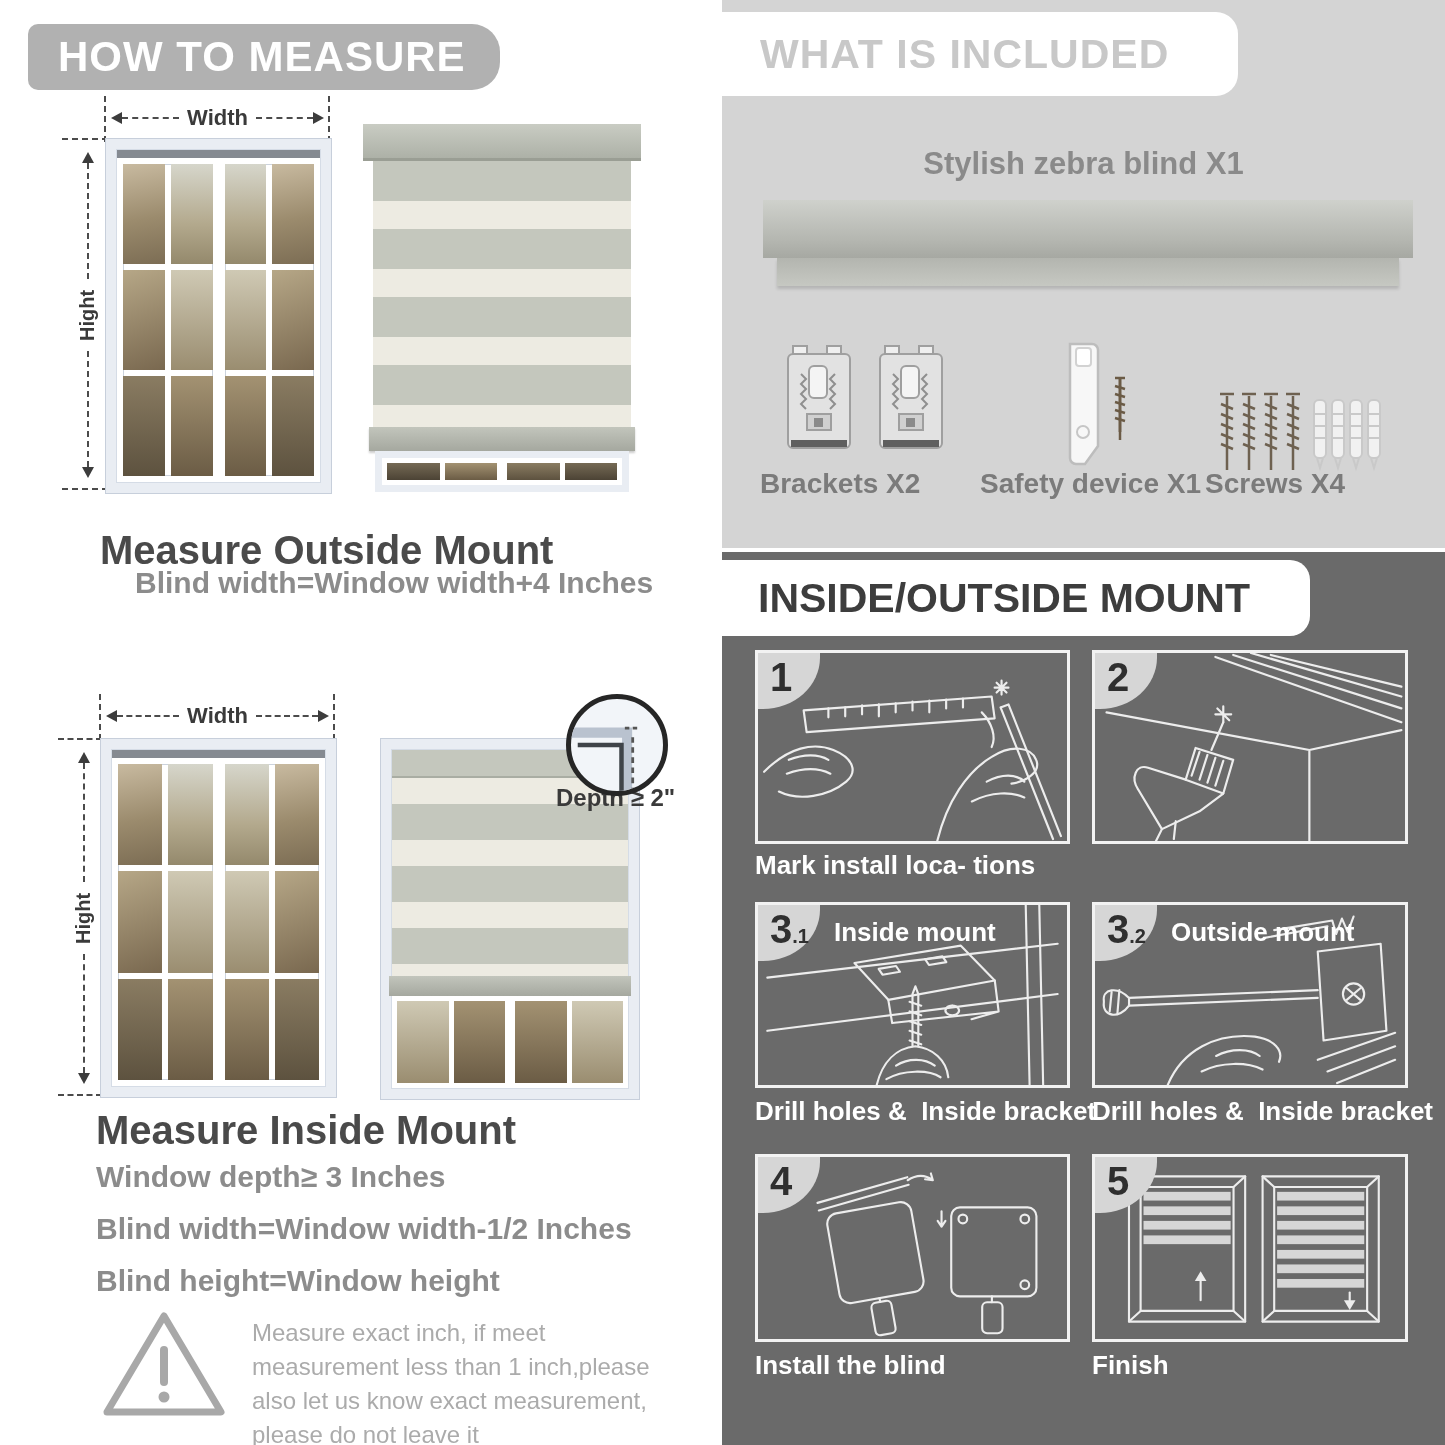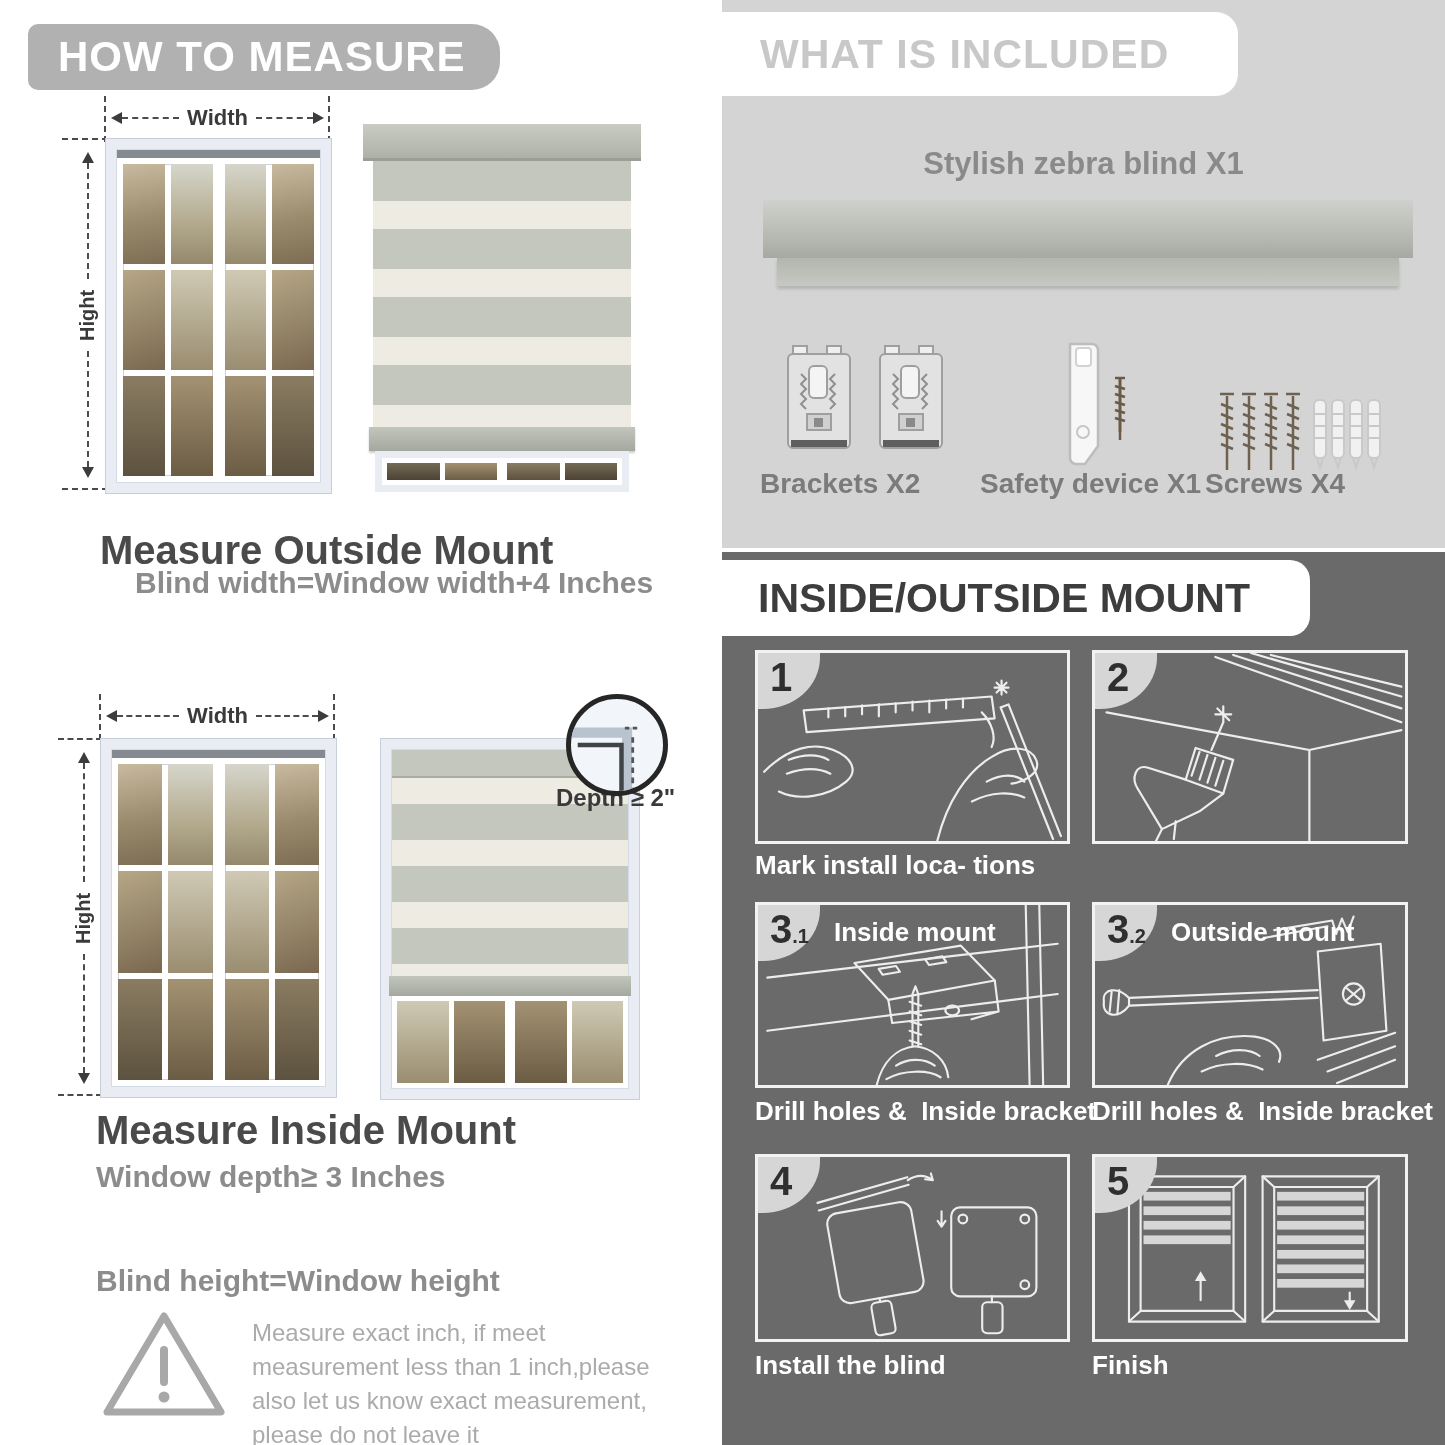--- a/index.html
+++ b/index.html
@@ -237,20 +237,21 @@
       <path d="M0,30 L50,30 L50,82" stroke="#b9c2cf" stroke-width="9" fill="none"></path>
       <path d="M6,41 L45,41 L45,82" stroke="#3f4449" stroke-width="4" fill="none"></path>
       <path d="M55,34 L55,82" stroke="#555" stroke-width="2.5" stroke-dasharray="5 4" fill="none"></path>
       <path d="M48,26 L62,26" stroke="#555" stroke-width="2.5" stroke-dasharray="4 3" fill="none"></path>
     </svg>
   </div>
   <div class="depth-label">Depth ≥ 2"</div>
 
   <div class="h-title" style="left:96px;top:1108px;">Measure Inside Mount</div>
   <div class="h-line" style="left:96px;top:1160px;">Window depth≥ 3 Inches</div>
+  <div class="h-line" style="left:96px;top:1212px;">Blind width=Window width-1/2 Inches</div>
   <div class="h-line" style="left:96px;top:1264px;">Blind height=Window height</div>
 
   <svg style="position:absolute;left:98px;top:1308px;" width="132" height="114" viewBox="0 0 132 114">
     <path d="M66,8 L123,104 L9,104 Z" fill="none" stroke="#a8a8a8" stroke-width="7" stroke-linejoin="round"></path>
     <line x1="66" y1="42" x2="66" y2="74" stroke="#a8a8a8" stroke-width="8" stroke-linecap="round"></line>
     <circle cx="66" cy="89" r="5.5" fill="#a8a8a8"></circle>
   </svg>
   <div class="warn-text">Measure exact inch, if meet measurement less than 1 inch,please also let us know exact measurement, please do not leave it</div>
 
   <div class="right-top"></div>

